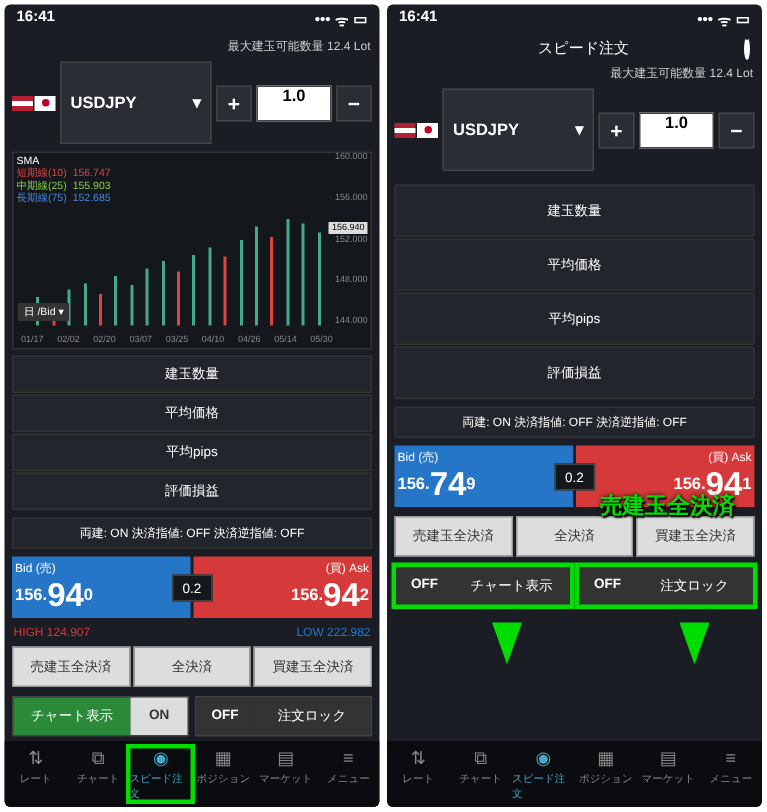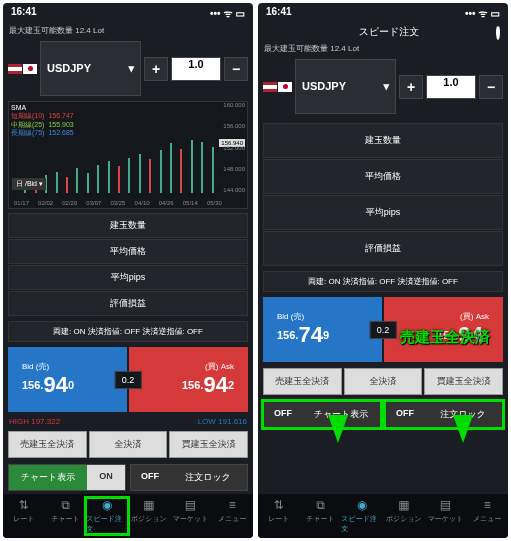--- a/index.html
+++ b/index.html
@@ -2,45 +2,45 @@
 <html><head>
 <meta charset="utf-8">
 <style>
 *{margin:0;padding:0;box-sizing:border-box;font-family:-apple-system,BlinkMacSystemFont,sans-serif}
 body{background:#fff;width:511px;height:541px;display:flex;gap:5px;padding:3px}
 .phone{flex:1;background:#1a1d23;color:#fff;display:flex;flex-direction:column;border-radius:4px;overflow:hidden;font-size:9px}
 .status-bar{display:flex;justify-content:space-between;padding:3px 8px;font-size:10px;font-weight:600}
 .status-icons{display:flex;gap:3px;align-items:center}
 .title-bar{display:flex;justify-content:space-between;align-items:center;padding:2px 8px;font-size:10px}
 .title-center{flex:1;text-align:center;font-weight:500}
-.max-lot{font-size:8px;padding:2px 6px;color:#ccc}
+.max-lot{font-size:8px;text-align:right;padding:2px 6px;color:#ccc}
 .pair-row{display:flex;gap:3px;padding:3px 5px;align-items:center}
 .flag-pair{display:flex;gap:1px}
 .flag{width:14px;height:10px;display:inline-block}
 .flag-us{background:linear-gradient(#b22234 33%,#fff 33% 66%,#b22234 66%)}
 .flag-jp{background:#fff;position:relative}
 .flag-jp::after{content:"";position:absolute;width:5px;height:5px;background:#bc002d;border-radius:50%;top:2.5px;left:4.5px}
-.pair-select{flex:1;background:#2a2d33;border:1px solid #444;padding:20px 6px;display:flex;justify-content:space-between;align-items:flex-start;font-size:11px;font-weight:600}
+.pair-select{flex:1;background:#2a2d33;border:1px solid #444;padding:20px 6px;display:flex;justify-content:space-between;align-items:center;font-size:11px;font-weight:600}
 .qty-btn{width:24px;height:24px;background:#2a2d33;border:1px solid #444;display:flex;align-items:center;justify-content:center;font-size:14px;font-weight:600}
 .qty-input{width:50px;height:24px;background:#fff;color:#000;border:1px solid #444;text-align:center;font-size:11px;font-weight:600}
 .chart-area{height:135px;background:#14171c;position:relative;margin:2px 5px;border:1px solid #333}
 .sma-legend{position:absolute;top:2px;left:2px;font-size:7px;line-height:1.2}
 .sma-legend div{display:flex;gap:4px}
 .chart-candles{position:absolute;bottom:15px;left:5px;right:25px;top:20px}
 .candle{position:absolute;width:2px;background:#4a8;bottom:0}
 .candle.r{background:#d44}
 .y-axis{position:absolute;right:2px;top:0;bottom:15px;font-size:6px;color:#888;display:flex;flex-direction:column;justify-content:space-between}
 .x-axis{position:absolute;bottom:2px;left:5px;right:25px;font-size:6px;color:#888;display:flex;justify-content:space-between}
 .chart-badge{position:absolute;bottom:18px;left:3px;background:#333;padding:1px 4px;font-size:7px}
 .price-label{position:absolute;right:2px;top:35%;background:#ddd;color:#000;font-size:6px;padding:1px 2px}
 .info-rows{margin:2px 5px}
 .info-row{background:#22252b;border:1px solid #333;padding:5px;text-align:center;font-size:9px;margin-bottom:1px}
 .settle-row{background:#22252b;border:1px solid #333;padding:4px;font-size:8px;text-align:center;margin:2px 5px}
 .price-panel{display:flex;gap:2px;margin:3px 5px;position:relative}
-.price-box{flex:1;padding:14px;text-align:left}
+.price-box{flex:1;padding:2px;text-align:left}
 .bid{background:#2676c8}
 .ask{background:#d63939}
 .price-label-sm{font-size:8px}
 .price-val{font-size:11px;font-weight:600;display:flex;align-items:center}
 .price-big{font-size:22px;font-weight:700}
 .price-sm{font-size:11px}
 .spread{position:absolute;top:50%;left:50%;transform:translate(-50%,-50%);background:#14171c;padding:3px 6px;font-size:9px;border:1px solid #444}
 .highlow{display:flex;justify-content:space-between;padding:2px 6px;font-size:8px}
 .high{color:#d63939}
 .low{color:#2676c8}
@@ -171,22 +171,22 @@
       <div class="price-val" style="justify-content:flex-end">
           <span>156.</span>
           <span class="price-big">94</span>
           <span class="price-sm">2</span>
         </div>
     </div>
     <div class="spread">0.2</div>
   </div>
 
   <div class="highlow">
-    <span class="high">HIGH 197.322</span>
-    <span class="low">LOW 191.616</span>
+    <span class="high">HIGH 124.907</span>
+    <span class="low">LOW 222.982</span>
   </div>
 
   <div class="settle-btns">
     <div class="settle-btn">売建玉全決済</div>
     <div class="settle-btn">全決済</div>
     <div class="settle-btn">買建玉全決済</div>
   </div>
 
   <div class="toggle-row">
     <div class="toggle-half">

